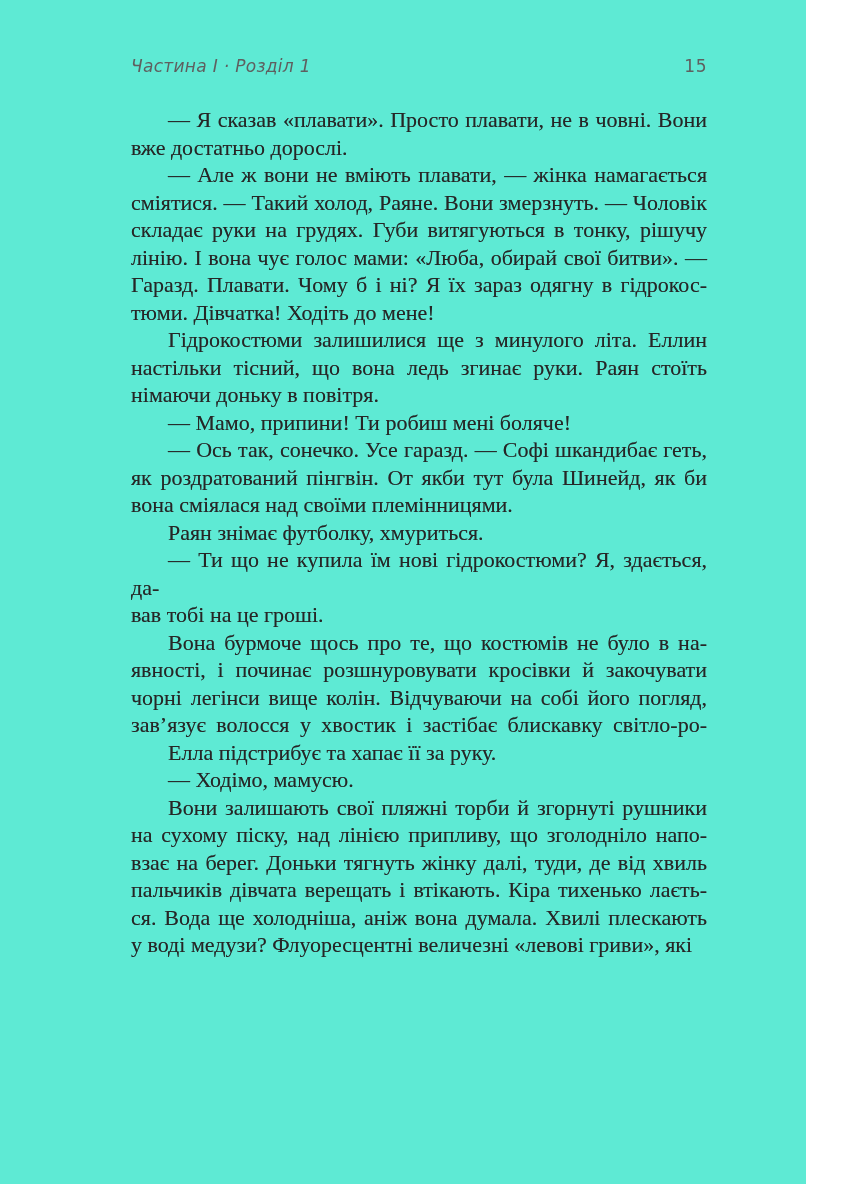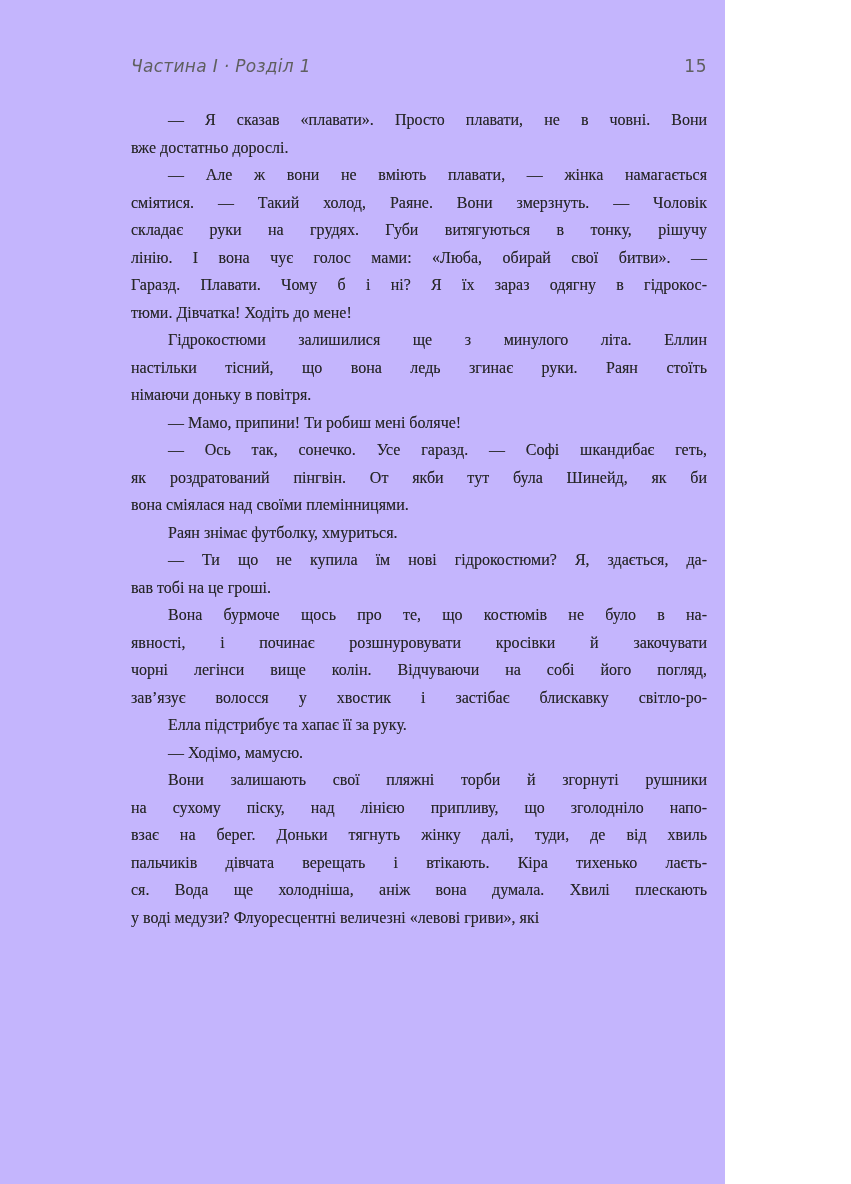--- a/index.html
+++ b/index.html
@@ -2,23 +2,23 @@
 <html lang="uk"><head>
 <meta charset="utf-8">
 <style>
   html, body {
     margin: 0;
     padding: 0;
     background: #ffffff;
   }
   .page {
     position: relative;
-    width: 725px;
+    width: 806px;
     height: 1184px;
-    background: #c4b5fd;
+    background: #5eead4;
     overflow: hidden;
     font-family: "Liberation Serif", serif;
   }
   
   .running-head {
     position: absolute;
     top: 56px;
     left: 131px;
     width: 576px;
     display: flex;
@@ -35,21 +35,21 @@
   .running-head .head-page {
     font-style: normal;
     letter-spacing: 0.5px;
   }
   
   .text-block {
     position: absolute;
     left: 131px;
     top: 106px;
     width: 576px;
-    font-size: 16px;
+    font-size: 22px;
     line-height: 27.5px;
     color: #262626;
     text-shadow: 0 0 0.4px rgba(40,40,40,0.45);
   }
   .para {
     margin: 0;
     padding: 0;
   }
   .line {
     display: block;

